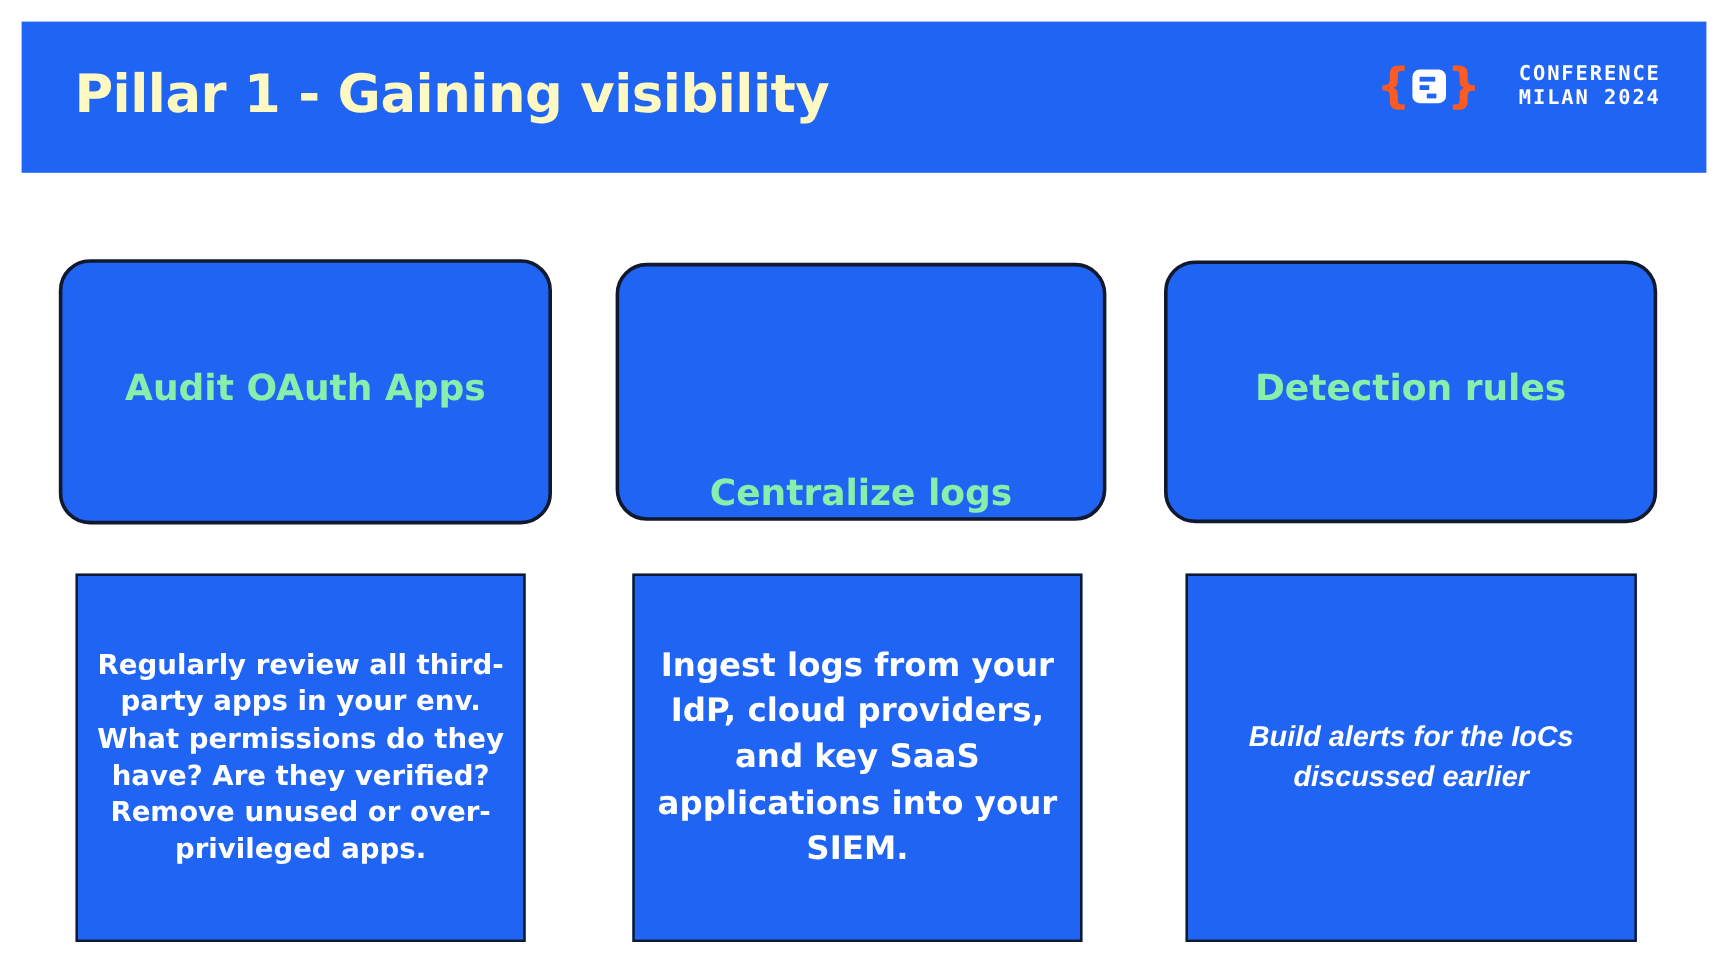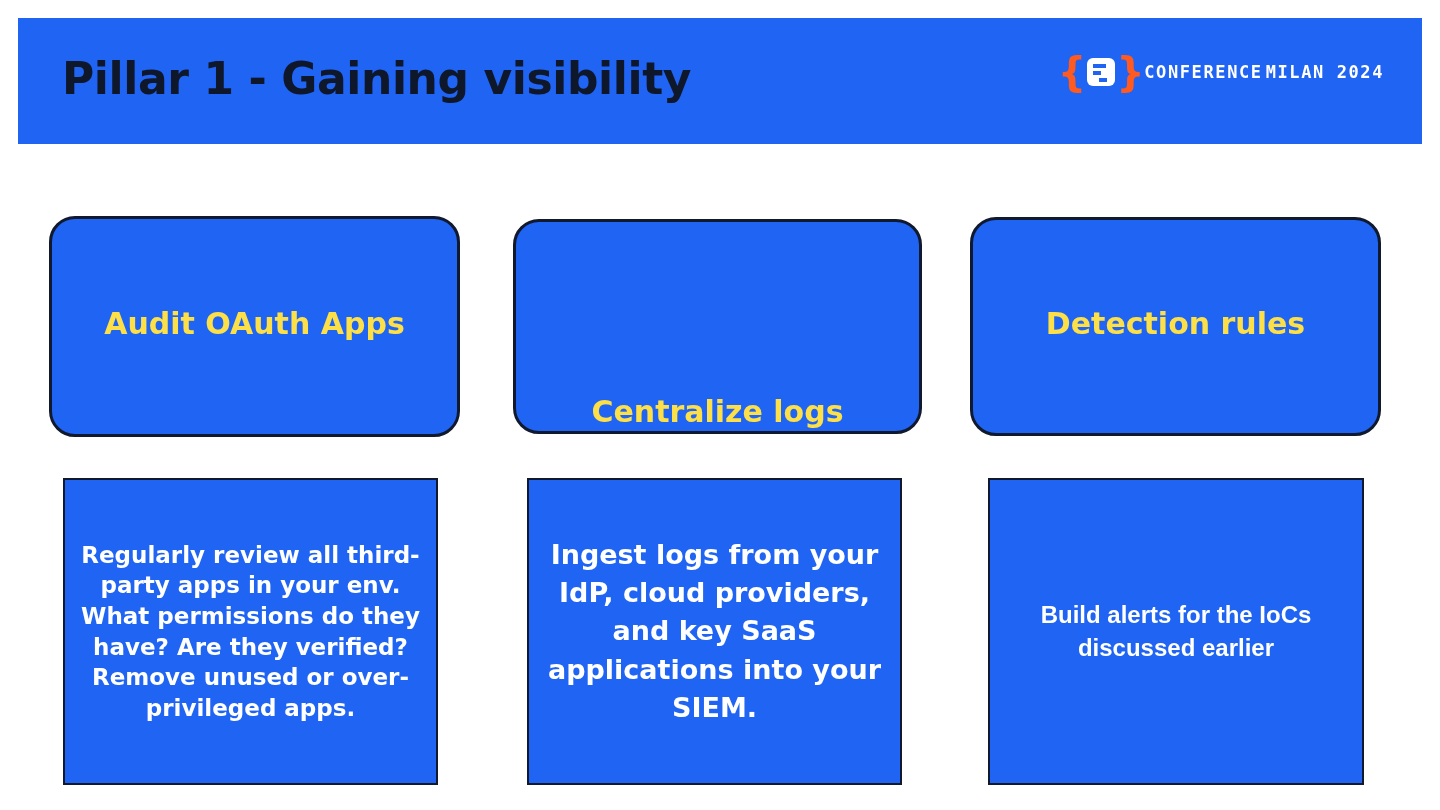--- a/index.html
+++ b/index.html
@@ -25,21 +25,21 @@
     width: 1404px;
     height: 126px;
     background: #2064f4;
     display: flex;
     align-items: center;
     justify-content: space-between;
     box-sizing: border-box;
     padding: 0 30px 0 44px;
   }
   .slide-title {
-    color: #0f172a;
+    color: #fef9c3;
     font-size: 44px;
     font-weight: bold;
     letter-spacing: -0.4px;
     line-height: 1.1;
     white-space: nowrap;
     margin-top: -4px;
   }
 
   
   .logo-lockup {
@@ -87,23 +87,24 @@
     position: absolute;
     left: 6px;
     top: 13px;
     width: 8px;
     height: 4px;
     background: #2064f4;
     box-shadow: 6px 7px 0 0 #2064f4;
   }
   .logo-text {
     display: flex;
-    flex-direction: row;
+    flex-direction: column;
     justify-content: center;
     gap: 3px;
+    margin-left: 32px;
   }
   .logo-line {
     color: #ffffff;
     font-family: "DejaVu Sans Mono", "Liberation Mono", monospace;
     font-size: 17px;
     font-weight: bold;
     letter-spacing: 1.6px;
     line-height: 1;
     white-space: nowrap;
   }
@@ -111,21 +112,21 @@
     position: absolute;
     background: #2064f4;
     border: 3px solid #10192e;
     border-radius: 26px;
     box-sizing: border-box;
     display: flex;
     align-items: center;
     justify-content: center;
   }
   .card-header-label {
-    color: #fde047;
+    color: #86efac;
     font-size: 30px;
     font-weight: bold;
     text-align: center;
     line-height: 1.15;
     padding: 0 16px;
     position: relative;
     top: -2px;
   }
   .card-body {
     position: absolute;
@@ -157,20 +158,21 @@
   #card-body-2   { left: 527px; top: 478px; width: 375px; height: 307px; justify-content: flex-end; }
   #card-body-2 .card-body-text { font-size: 27px; line-height: 1.42; }
 
   
   #card-header-3 { left: 970px; top: 217px; width: 411px; height: 219px; }
   #card-body-3   { left: 988px; top: 478px; width: 376px; height: 307px; }
   #card-body-3 .card-body-text {
     font-family: "Liberation Sans", sans-serif;
     font-size: 24px;
     line-height: 1.35;
+    font-style: italic;
   }
   #card-header-3 .card-header-label { font-size: 30px; }
 </style>
 </head>
 <body>
 
 <div class="header-bar">
   <div class="slide-title">Pillar 1 - Gaining visibility</div>
 
   <div class="logo-lockup">

